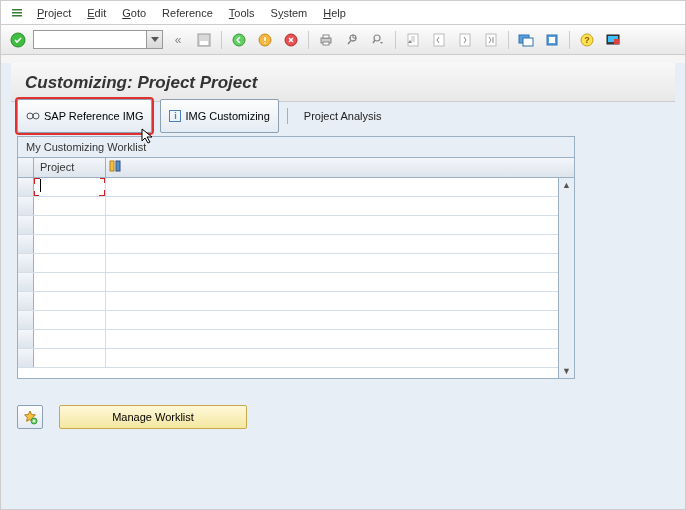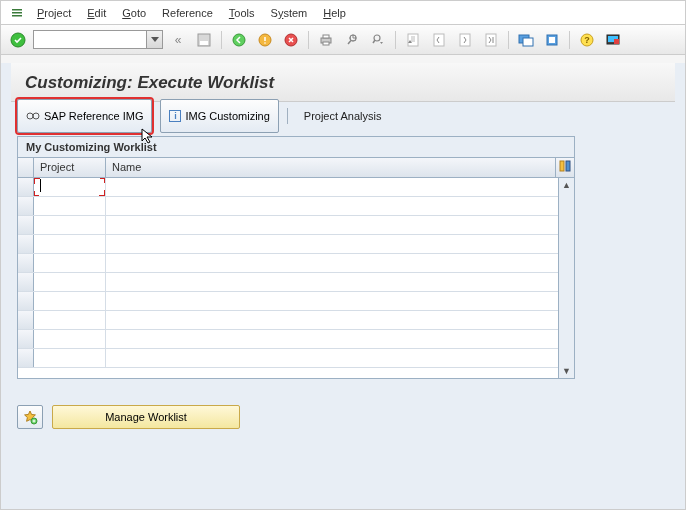--- a/index.html
+++ b/index.html
@@ -133,21 +133,20 @@
   .panel {
     margin: 6px 16px 0;
     border: 1px solid #9cb0c3;
     background: #e8eef5;
     width: 558px;
   }
   .panel-title {
     padding: 4px 8px;
     color: #333;
     border-bottom: 1px solid #9cb0c3;
-    font-weight: bold;
   }
   .grid-header {
     display: flex;
     background: linear-gradient(#f4f6fa,#dde4ec);
     border-bottom: 1px solid #9cb0c3;
     height: 20px;
   }
   .grid-header-cell {
     border-right: 1px solid #9cb0c3;
     padding: 3px 6px;
@@ -203,21 +202,21 @@
   .sel-cell .corner-tr, .sel-cell .corner-bl {
     position:absolute; width:5px; height:5px; border:1px solid #d02020;
   }
   .sel-cell .corner-tr { top:0; right:0; border-left:none; border-bottom:none;}
   .sel-cell .corner-bl { bottom:0; left:0; border-right:none; border-top:none;}
   .cursor-caret { width:1px; height:13px; background:#000; margin-left:2px;}
   .bottom-bar {
     margin: 26px 16px;
     display: flex;
     align-items: center;
-    gap: 9px;
+    gap: 16px;
   }
   .star-btn {
     width: 26px; height: 24px;
     border: 1px solid #8ca0b3;
     border-radius: 2px;
     background: linear-gradient(#fdfdfd,#e4ebf3);
     display:flex; align-items:center; justify-content:center;
   }
   .manage-btn {
     width: 188px; height: 24px;
@@ -368,21 +367,21 @@
   <span class="tb-btn">
       <svg width="14" height="14">
         <rect x="1" y="2" width="12" height="9" fill="#444" stroke="#222"></rect>
         <rect x="2" y="3" width="10" height="6" fill="#40c0ff"></rect>
         <rect x="8" y="6" width="5" height="5" fill="#e04040"></rect>
       </svg>
     </span>
 </div>
 
 <div class="content-area">
-  <div class="page-title">Customizing: Execute Worklist</div>
+  <div class="page-title">Customizing: Project Project</div>
 
   <div class="app-toolbar">
     <div class="app-btn highlight">
       <span class="icon-sq">
         <svg width="14" height="10">
             <circle cx="4" cy="5" r="3" fill="none" stroke="#555"></circle>
             <circle cx="10" cy="5" r="3" fill="none" stroke="#555"></circle>
             <line x1="7" y1="5" x2="7" y2="5" stroke="#555"></line>
           </svg>
       </span>
@@ -394,21 +393,20 @@
     </div>
     <span class="vsep"></span>
     <span class="app-link">Project Analysis</span>
   </div>
 
   <div class="panel">
     <div class="panel-title">My Customizing Worklist</div>
     <div class="grid-header">
       <div class="row-handle"></div>
       <div class="grid-header-cell col-project">Project</div>
-      <div class="grid-header-cell col-name">Name</div>
       <div class="col-config">
         <svg width="12" height="12">
             <rect x="1" y="1" width="4" height="10" fill="#f4c040" stroke="#b08020"></rect>
             <rect x="7" y="1" width="4" height="10" fill="#5090d0" stroke="#305080"></rect>
           </svg>
       </div>
     </div>
     <div class="grid-body">
       <div class="grid-row">
         <div class="row-handle"></div>

